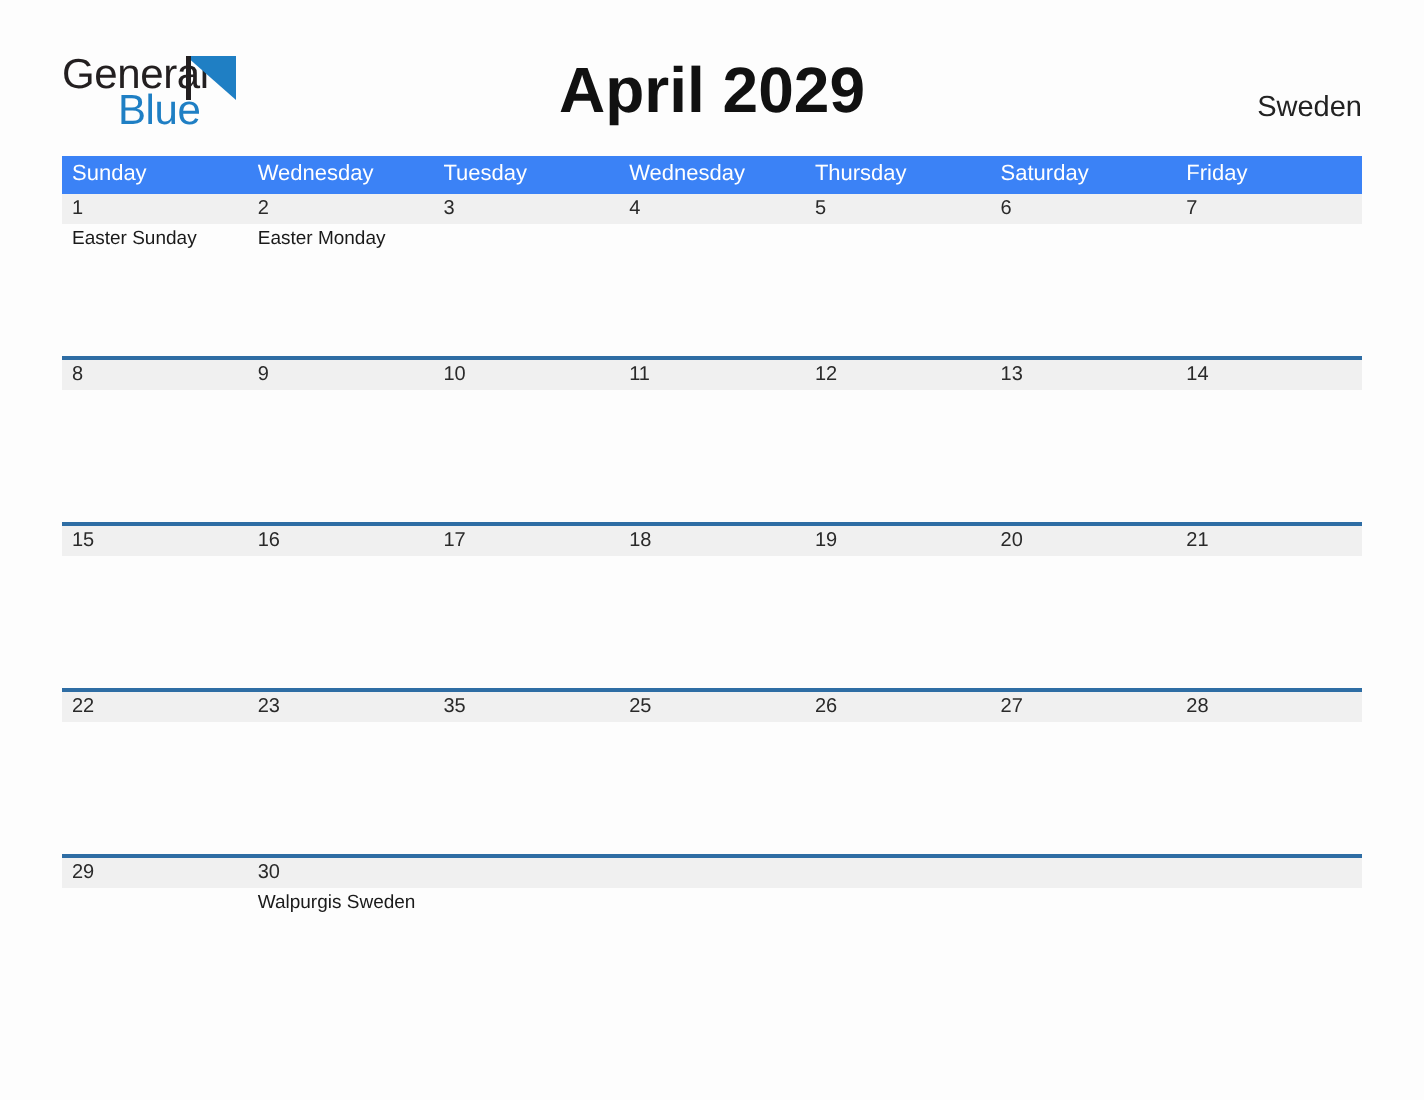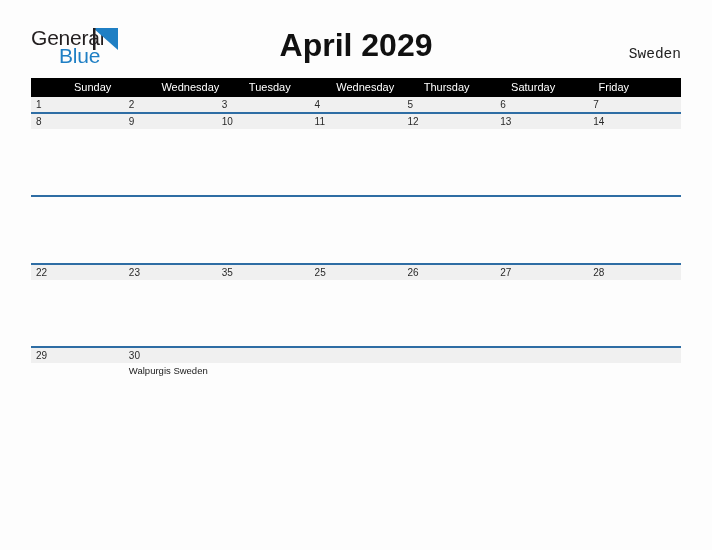--- a/index.html
+++ b/index.html
@@ -79,36 +79,34 @@
     font-weight: bold;
   }
 
   .country {
     position: absolute;
     right: 31px;
     top: 45px;
     font-size: 14.5px;
     color: #222222;
     line-height: 18px;
-    font-family: Liberation Mono, monospace;
   }
 
   
   .calendar {
     position: absolute;
     left: 31px;
     top: 78px;
     width: 650px;
   }
 
   .dow-row {
     display: flex;
-    background: #000000;
+    background: #3b82f6;
     height: 19px;
-    padding-left: 38px;
   }
   .dow-cell {
     flex: 1 1 0;
     font-size: 11px;
     color: #ffffff;
     line-height: 19px;
     padding-left: 5px;
     box-sizing: border-box;
     white-space: nowrap;
     overflow: hidden;
@@ -188,20 +186,33 @@
         <div class="week">
           <div class="week-dates">
             <div class="date-cell">1</div>
             <div class="date-cell">2</div>
             <div class="date-cell">3</div>
             <div class="date-cell">4</div>
             <div class="date-cell">5</div>
             <div class="date-cell">6</div>
             <div class="date-cell">7</div>
           </div>
+          <div class="week-body">
+            <div class="event-cell">
+              <div class="event">Easter Sunday</div>
+            </div>
+            <div class="event-cell">
+              <div class="event">Easter Monday</div>
+            </div>
+            <div class="event-cell"></div>
+            <div class="event-cell"></div>
+            <div class="event-cell"></div>
+            <div class="event-cell"></div>
+            <div class="event-cell"></div>
+          </div>
         </div>
         <div class="week">
           <div class="week-dates">
             <div class="date-cell">8</div>
             <div class="date-cell">9</div>
             <div class="date-cell">10</div>
             <div class="date-cell">11</div>
             <div class="date-cell">12</div>
             <div class="date-cell">13</div>
             <div class="date-cell">14</div>
@@ -210,20 +221,29 @@
             <div class="event-cell"></div>
             <div class="event-cell"></div>
             <div class="event-cell"></div>
             <div class="event-cell"></div>
             <div class="event-cell"></div>
             <div class="event-cell"></div>
             <div class="event-cell"></div>
           </div>
         </div>
         <div class="week">
+          <div class="week-dates">
+            <div class="date-cell">15</div>
+            <div class="date-cell">16</div>
+            <div class="date-cell">17</div>
+            <div class="date-cell">18</div>
+            <div class="date-cell">19</div>
+            <div class="date-cell">20</div>
+            <div class="date-cell">21</div>
+          </div>
           <div class="week-body">
             <div class="event-cell"></div>
             <div class="event-cell"></div>
             <div class="event-cell"></div>
             <div class="event-cell"></div>
             <div class="event-cell"></div>
             <div class="event-cell"></div>
             <div class="event-cell"></div>
           </div>
         </div>

